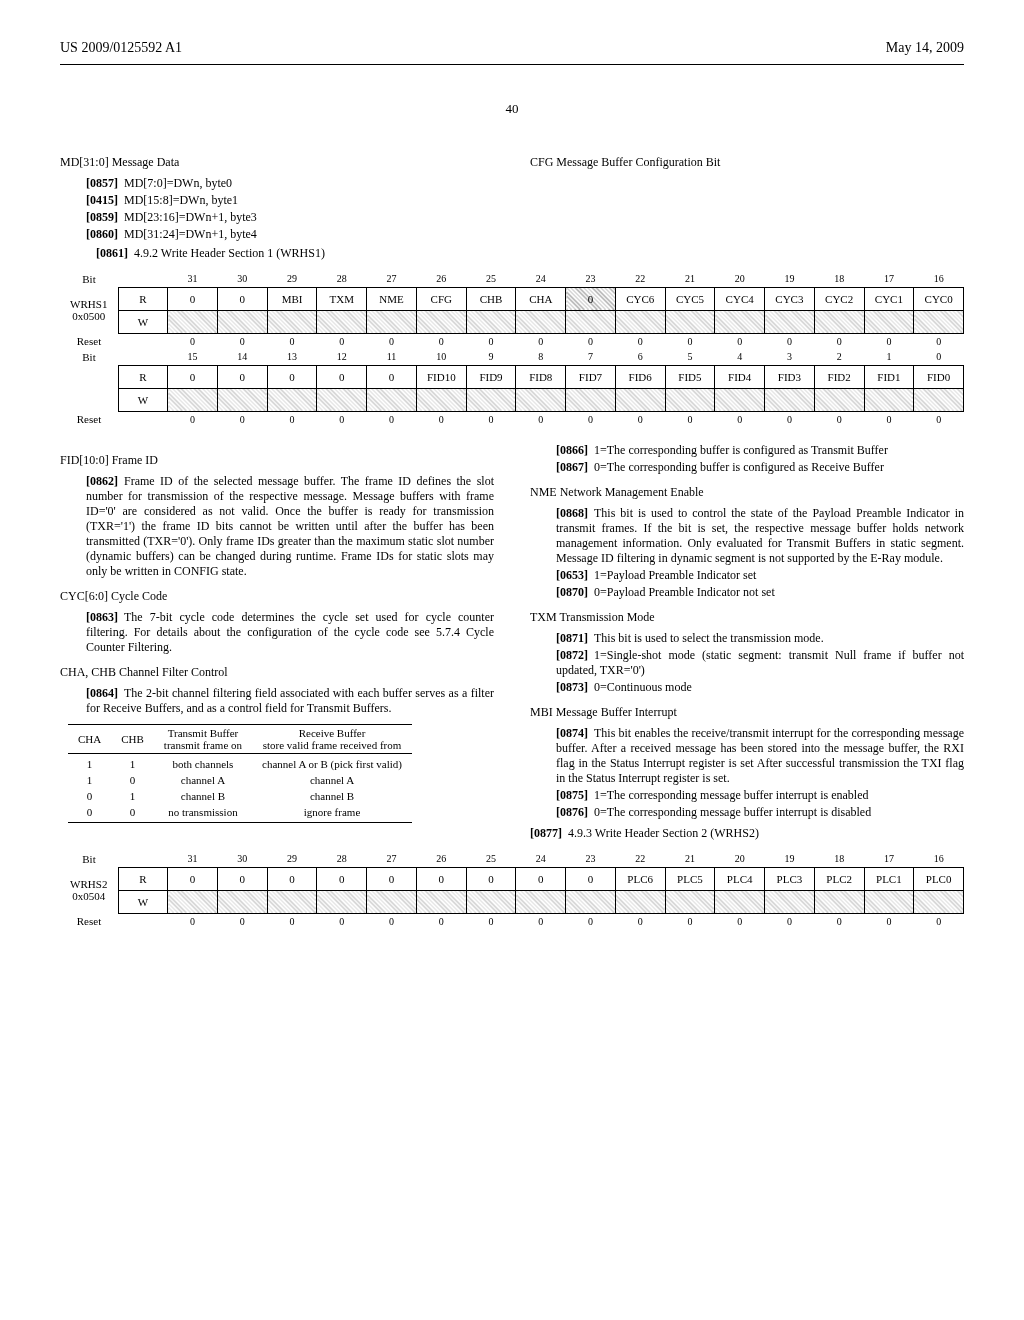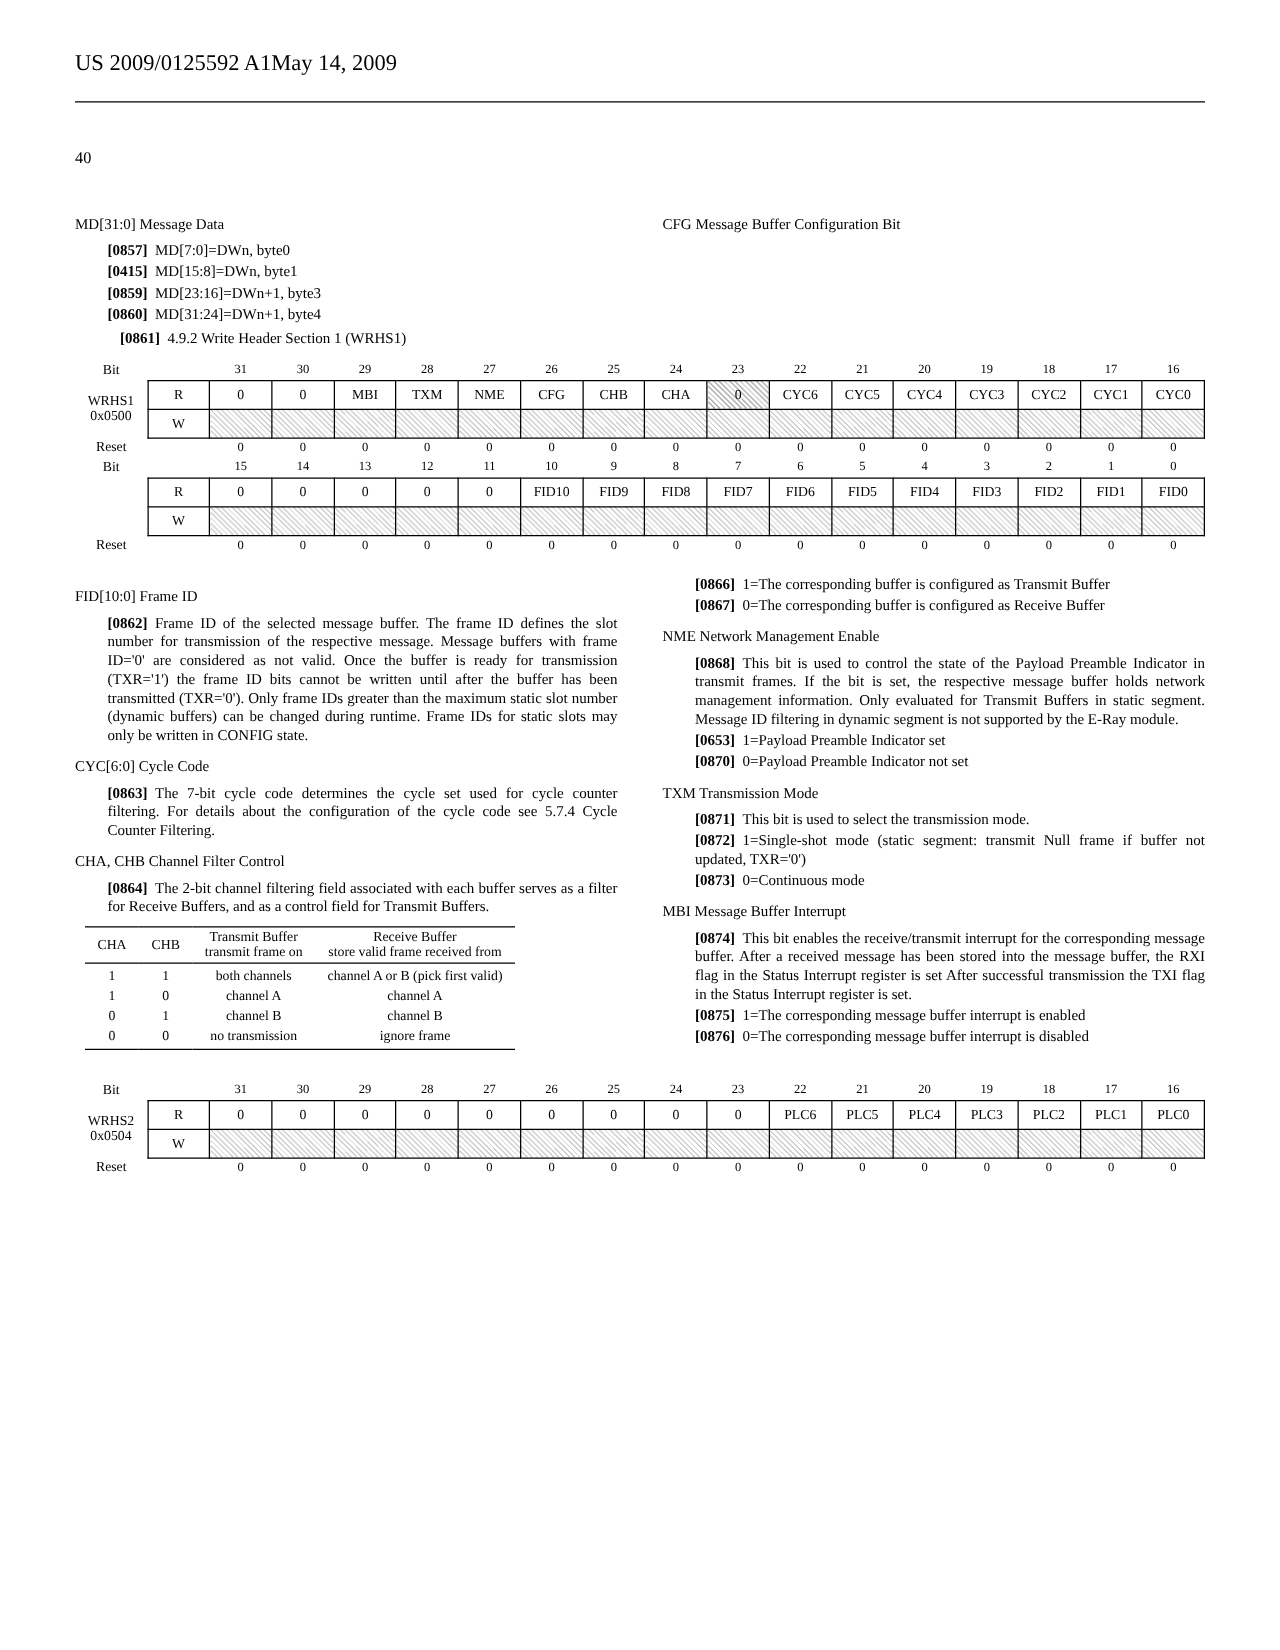--- a/index.html
+++ b/index.html
@@ -7,30 +7,30 @@
     font-size: 12px;
     color: #000;
     background: #fff;
     width: 1024px;
     margin: 0;
     padding: 40px 60px 60px 60px;
     box-sizing: border-box;
   }
   .header {
     display: flex;
-    justify-content: flex-start;
-    font-size: 18px;
-    margin-bottom: 20px;
+    justify-content: space-between;
+    font-size: 14px;
+    margin-bottom: 8px;
   }
   .rule {
     border-top: 1.5px solid #000;
     margin-bottom: 36px;
   }
   .pagenum {
-    text-align: left;
+    text-align: center;
     margin-bottom: 28px;
     font-size: 13px;
   }
   .cols {
     display: flex;
     gap: 36px;
   }
   .col { flex: 1 1 0; min-width: 0; }
   .secttitle { font-size: 12px; margin: 10px 0 6px; }
   .indent { padding-left: 26px; }
@@ -331,20 +331,21 @@
     <div class="secttitle">TXM Transmission Mode</div>
     <p class="para indent"><span class="num">[0871]</span><span>This bit is used to select the transmission mode.</span></p>
     <p class="para indent justify"><span class="num">[0872]</span><span>1=Single-shot mode (static segment: transmit Null frame if buffer not updated, TXR='0')</span></p>
     <p class="para indent"><span class="num">[0873]</span><span>0=Continuous mode</span></p>
 
     <div class="secttitle">MBI Message Buffer Interrupt</div>
     <p class="para indent justify"><span class="num">[0874]</span><span>This bit enables the receive/transmit interrupt for the corresponding message buffer. After a received message has been stored into the message buffer, the RXI flag in the Status Interrupt register is set After successful transmission the TXI flag in the Status Interrupt register is set.</span></p>
     <p class="para indent justify"><span class="num">[0875]</span><span>1=The corresponding message buffer interrupt is enabled</span></p>
     <p class="para indent justify"><span class="num">[0876]</span><span>0=The corresponding message buffer interrupt is disabled</span></p>
 
+    <p class="para" style="margin-top:6px;"><span class="num">[0877]</span><span>4.9.3 Write Header Section 2 (WRHS2)</span></p>
   </div>
 </div>
 
 <table class="reg" id="wrhs2-table">
     <tbody>
       <tr>
         <td class="left-label">Bit</td>
         <td></td>
         <td class="lab">31</td>
         <td class="lab">30</td>

